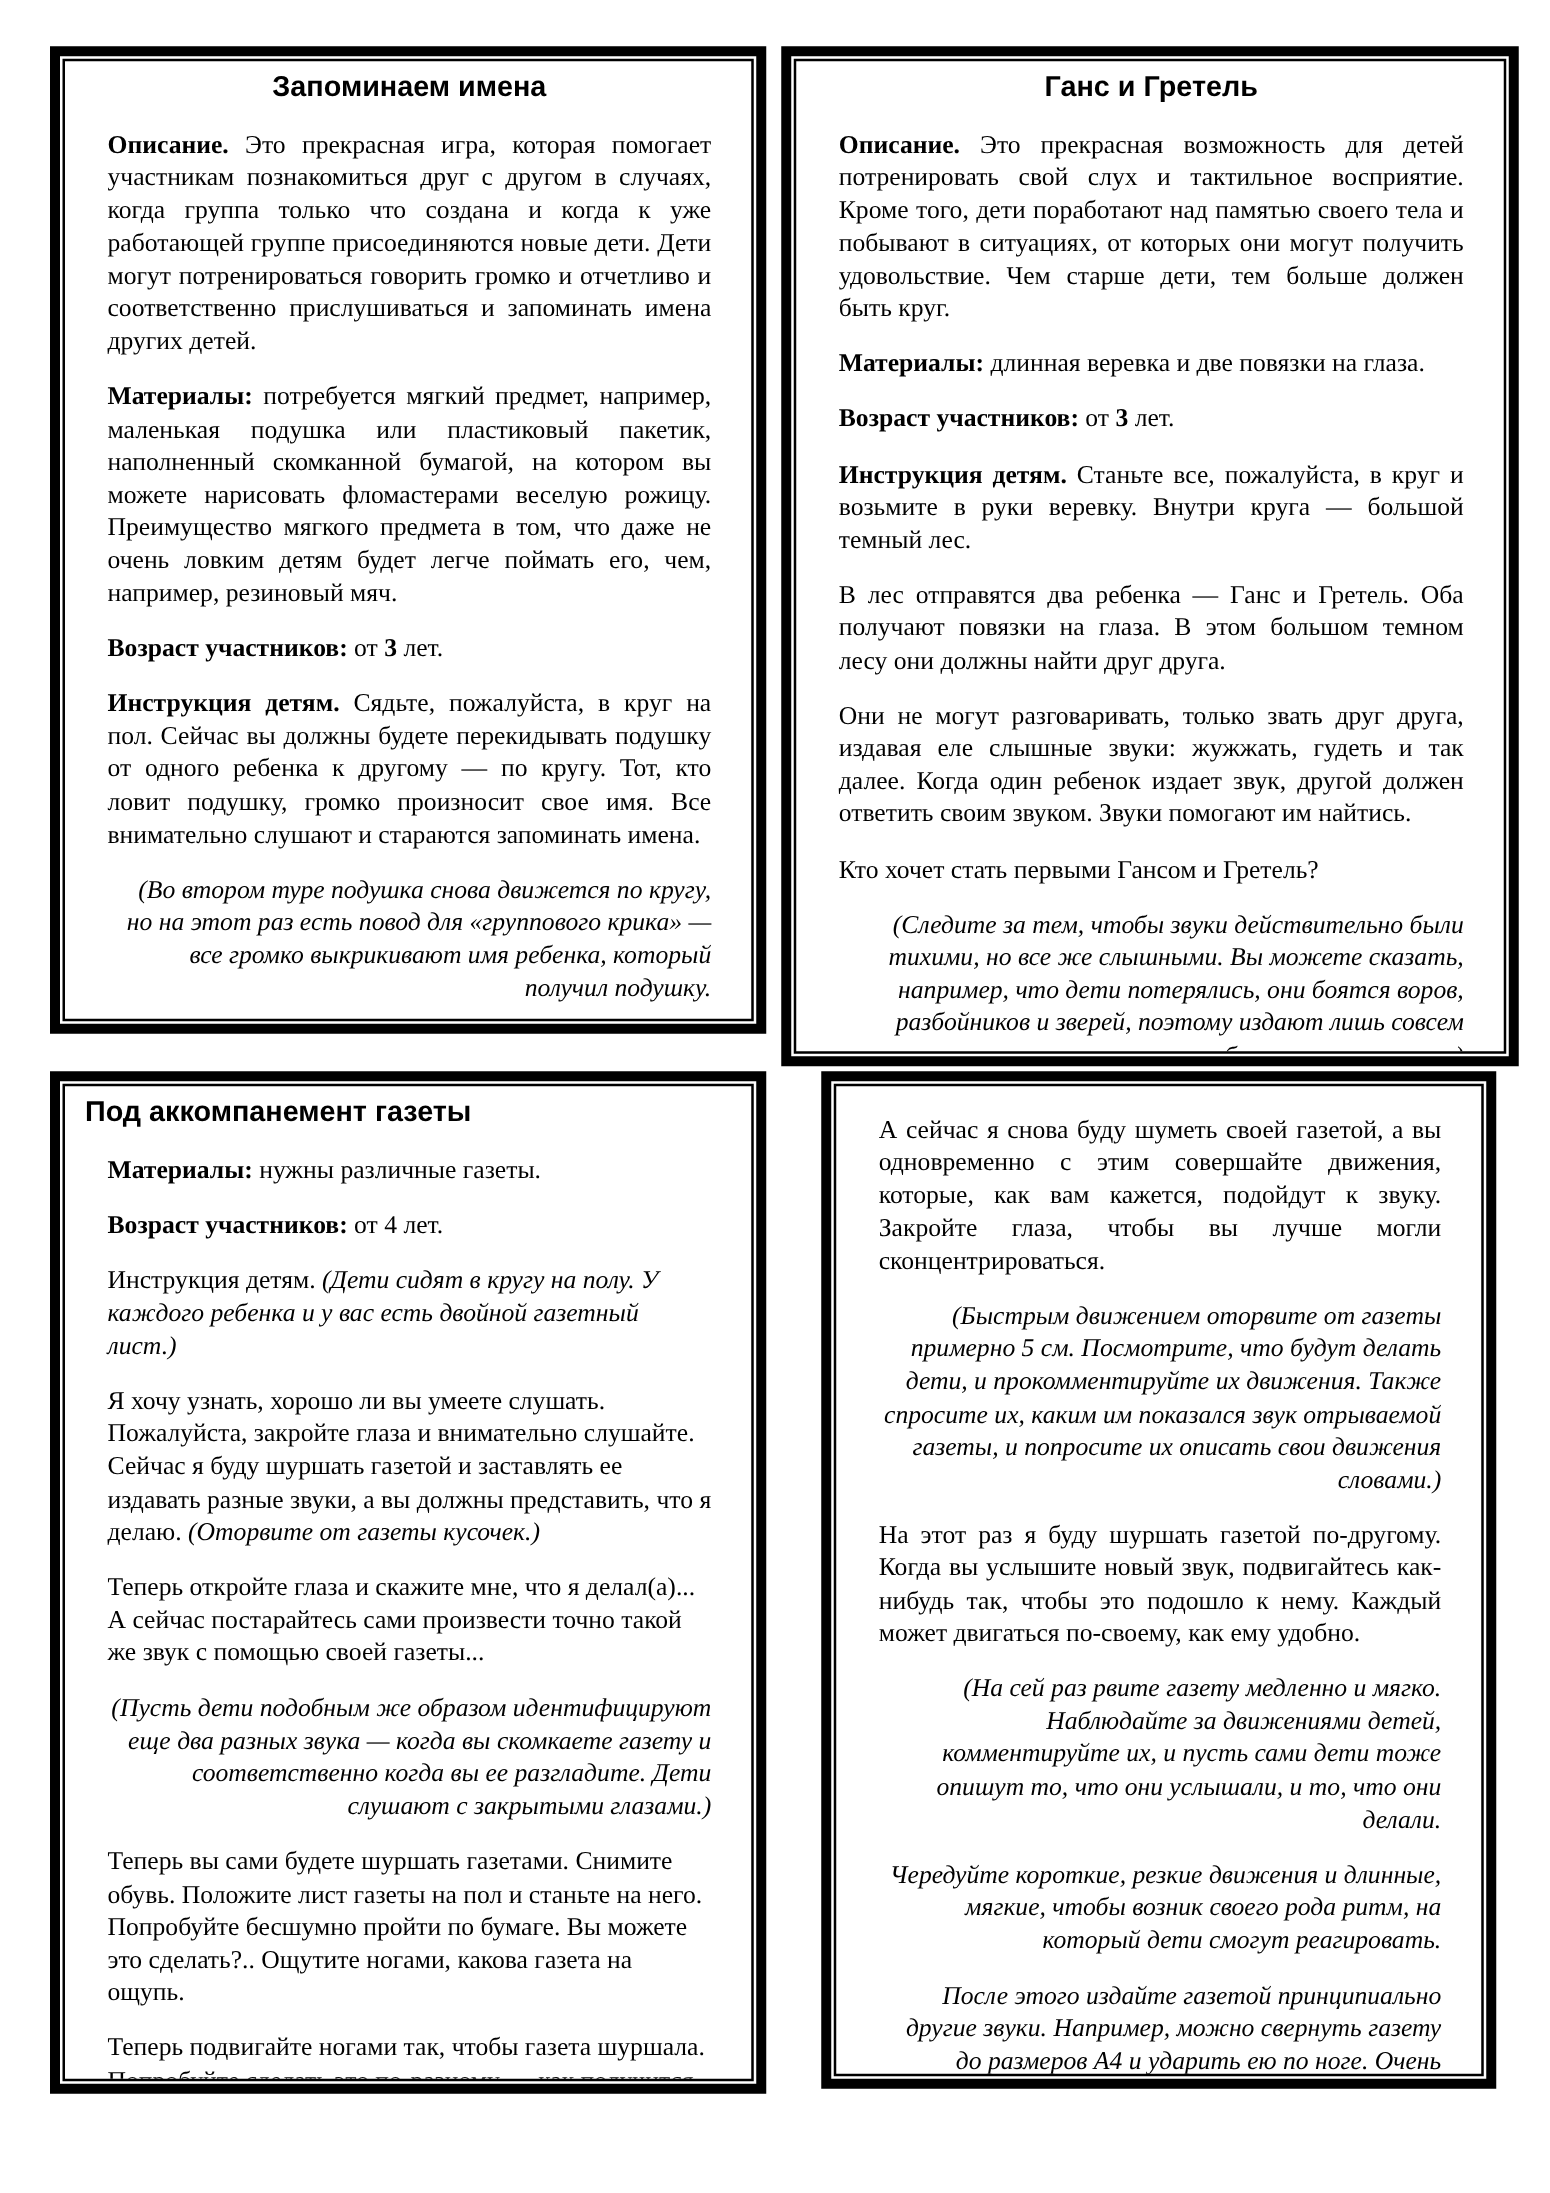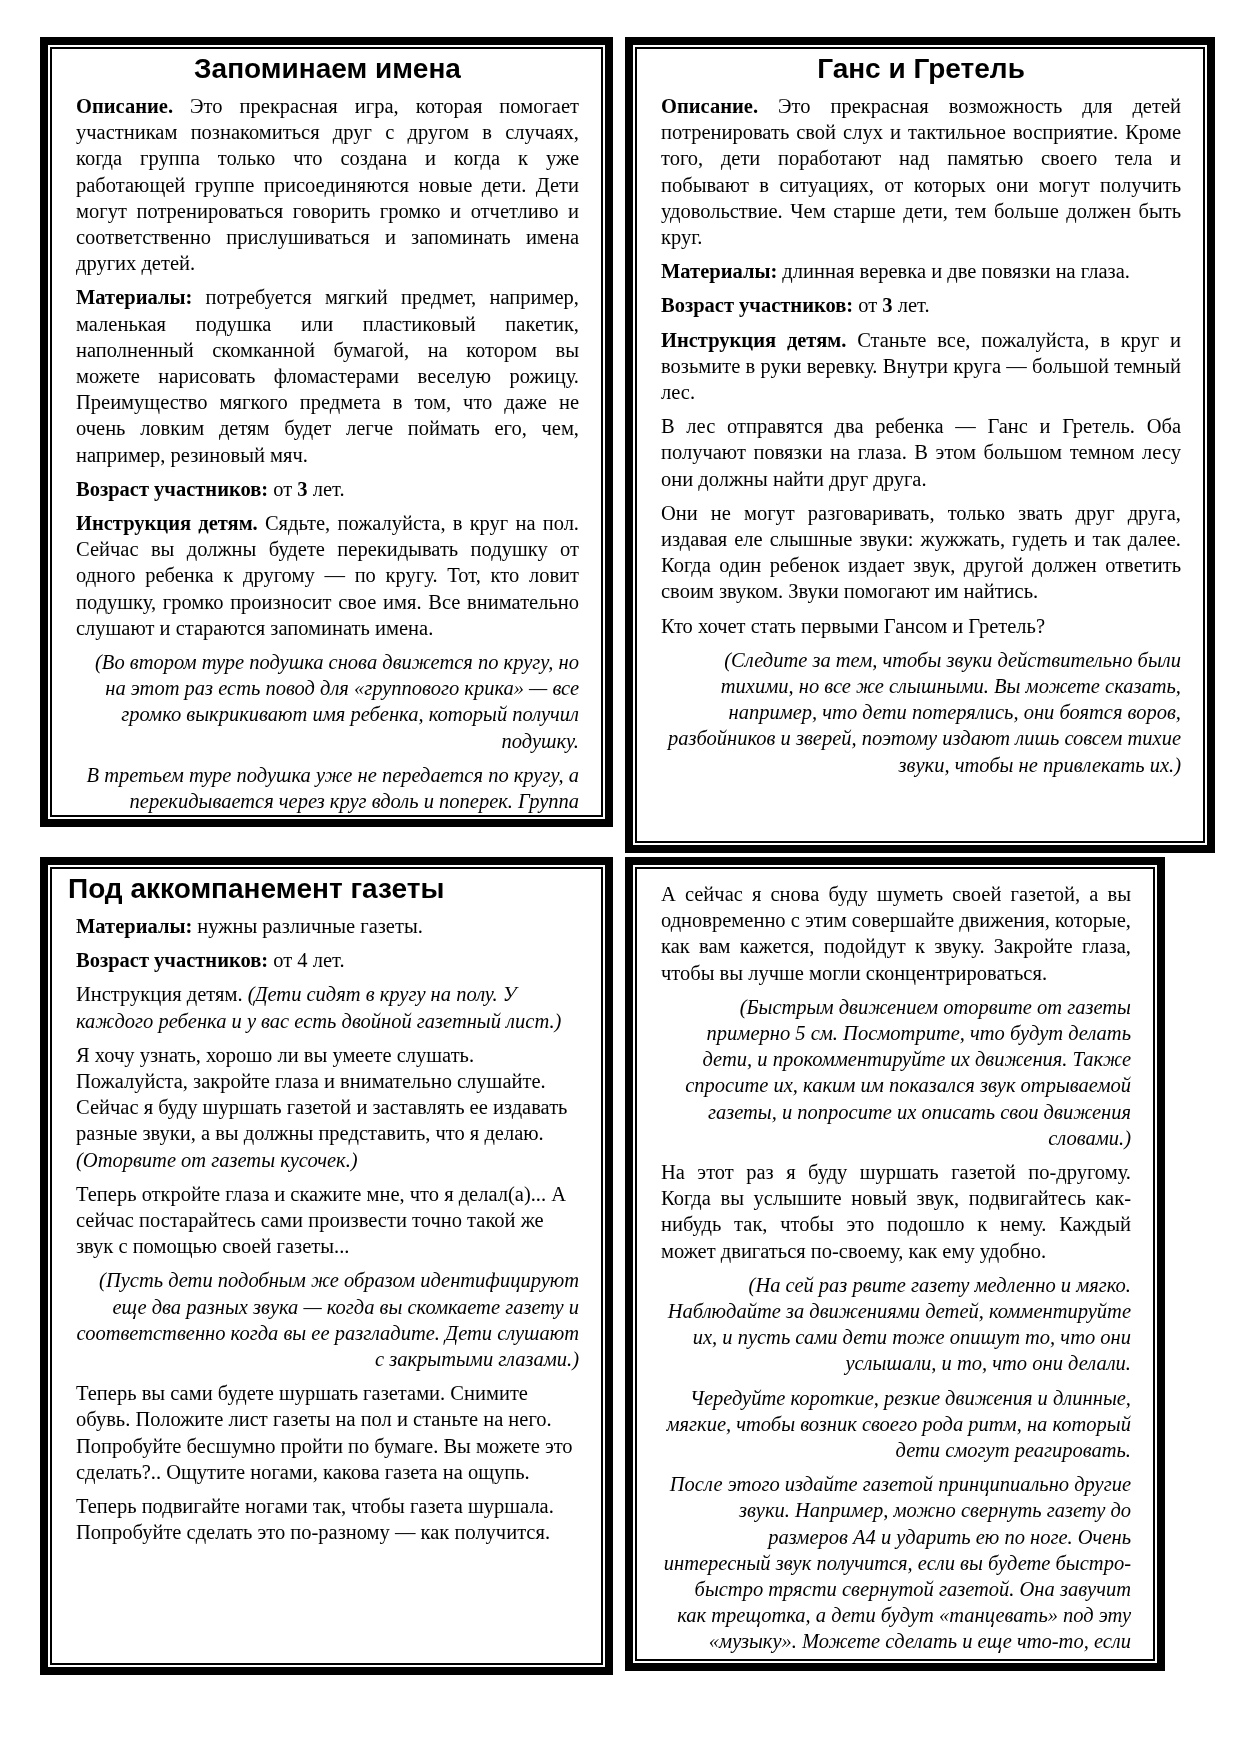--- a/index.html
+++ b/index.html
@@ -15,36 +15,36 @@
     border: 2px solid #000;
     background: #fff;
     height: 100%;
     box-sizing: border-box;
     padding: 4px 14px 6px 16px;
     overflow: hidden;
   }
   #card1 { left: 40px; top: 37px; width: 573px; height: 790px; }
   #card2 { left: 625px; top: 37px; width: 590px; height: 816px; }
   #card3 { left: 40px; top: 857px; width: 573px; height: 818px; }
-  #card4 { left: 625px; top: 857px; width: 540px; height: 814px; }
+  #card4 { left: 657px; top: 857px; width: 540px; height: 814px; }
 
   .title {
     font-family: "Liberation Sans", sans-serif;
     font-weight: bold;
-    font-size: 28px;
+    font-size: 23px;
     line-height: 32px;
     margin: 0;
     color: #000;
   }
   .title.center { text-align: center; }
   p {
     font-family: "Liberation Serif", serif;
     font-size: 20.5px;
     line-height: 26.2px;
-    margin: 8px;
+    margin: 18px;
     color: #000;
     text-align: justify;
   }
   p.left { text-align: left; }
   p.note { font-style: italic; text-align: right; }
   b.lbl { font-weight: bold; }
   i { font-style: italic; }
   .glyph { font-style: normal; font-size: 16px; margin-left: 28px; }
 </style>
 </head>

